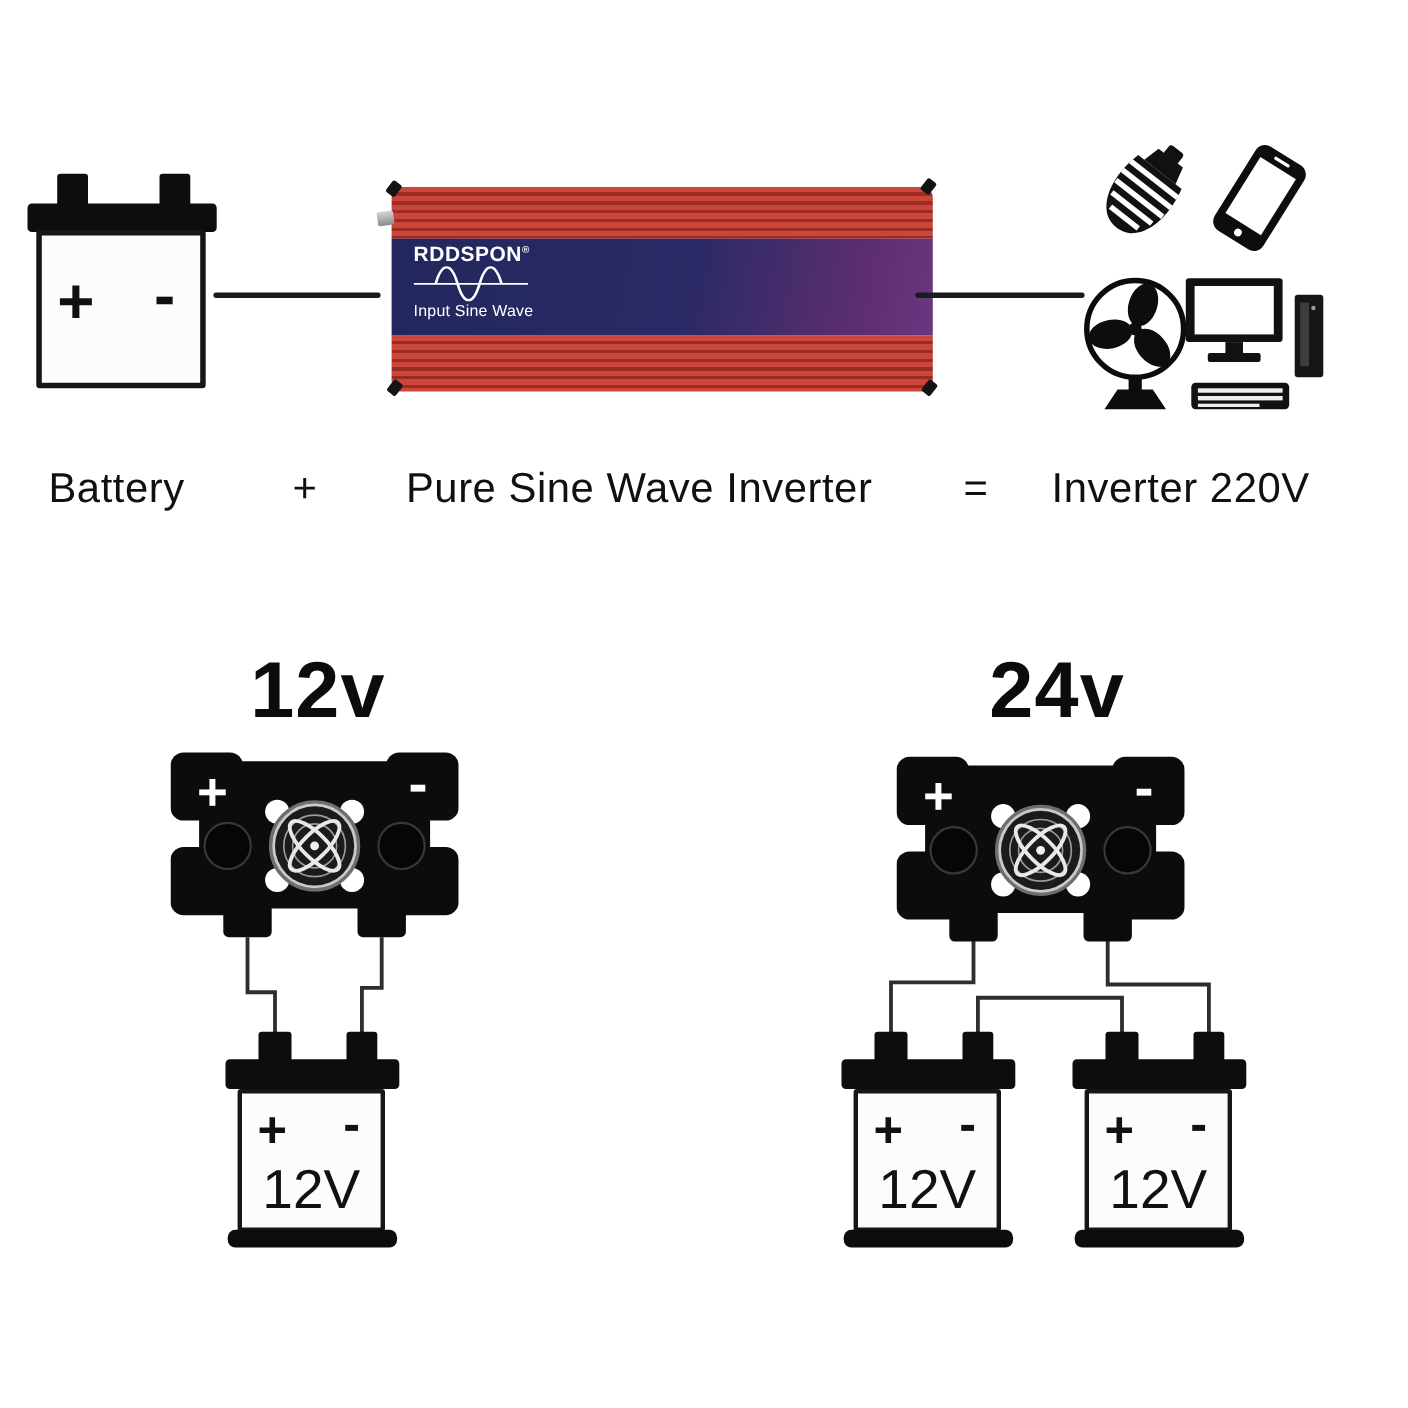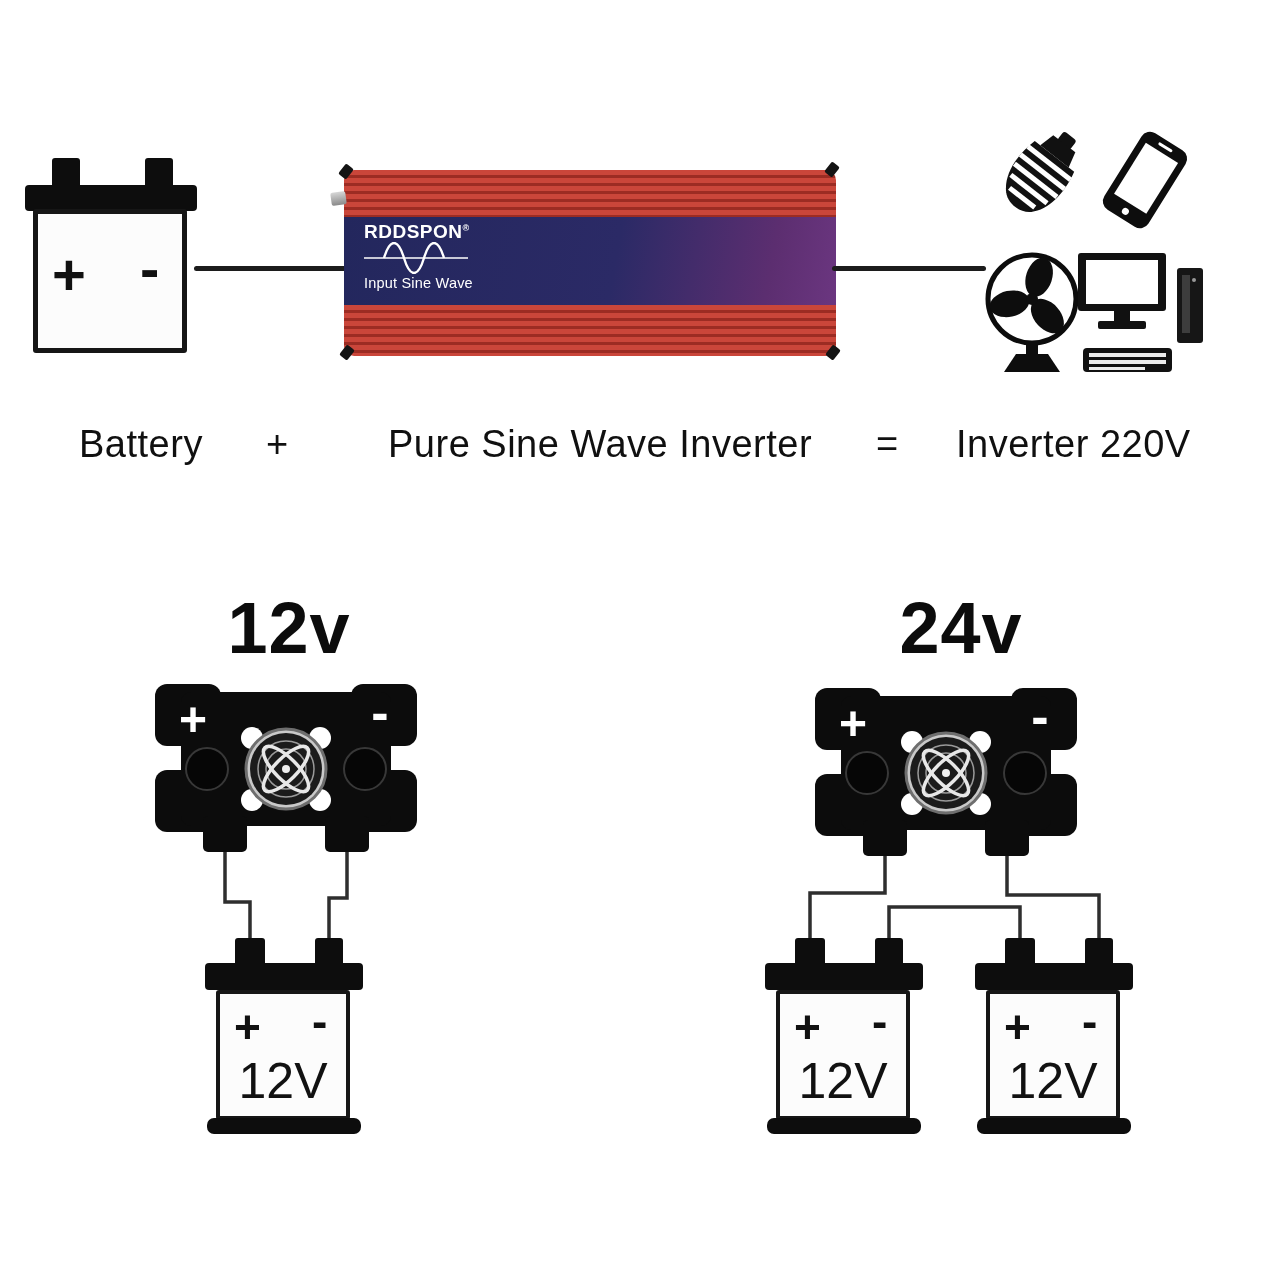--- a/index.html
+++ b/index.html
@@ -15,21 +15,21 @@
   .bat-top{position:absolute;background:#0d0d0d;border-radius:4px;}
   .bat-body{position:absolute;background:#fcfcfc;border:4px solid #161616;border-radius:3px;box-sizing:border-box;}
   .bat-bottom{position:absolute;background:#0d0d0d;border-radius:7px;}
   .bat-sign{position:absolute;font-weight:bold;color:#111;line-height:1;}
   .bat-voltage{position:absolute;width:100%;text-align:center;color:#111;line-height:1;}
 
   
   .wire-h{position:absolute;height:5px;background:#1c1c1c;border-radius:3px;}
 
   
-  .inverter-front{position:absolute;left:344px;top:170px;width:492px;height:186px;}
+  .inverter-front{position:absolute;left:356px;top:170px;width:492px;height:186px;}
   .fins{position:absolute;left:0;width:492px;
         background:repeating-linear-gradient(180deg,#ca463a 0px,#ca463a 5px,#9c2c23 5px,#9c2c23 8px);}
   .fins.top{top:0;height:47px;border-radius:10px 10px 0 0;}
   .fins.bottom{top:135px;height:51px;border-radius:0 0 10px 10px;}
   .label-band{position:absolute;left:0;top:47px;width:492px;height:88px;display:flex;
         background:linear-gradient(100deg,#23275d 0%,#2b2a66 55%,#5c2e70 86%,#6b3680 100%);}
   .screw-mark{position:absolute;width:10px;height:13px;background:#141414;transform:rotate(38deg);border-radius:2px;}
   .nub{position:absolute;left:-13px;top:22px;width:15px;height:13px;border-radius:2px;
         background:linear-gradient(180deg,#d6d6d6,#8a8a8a);transform:rotate(-8deg);}
   .brand-block{width:138px;box-sizing:border-box;padding:5px 0 0 20px;color:#fff;}
@@ -134,23 +134,23 @@
       <rect x="217" y="160" width="26" height="75" rx="3" fill="#161616"></rect>
       <rect x="222" y="167" width="8" height="58" fill="#3d3d3d"></rect>
       <circle cx="234" cy="172" r="2" fill="#999"></circle>
       <rect x="123" y="240" width="89" height="24" rx="4" fill="#111"></rect>
       <rect x="129" y="245" width="77" height="4" fill="#fff" opacity=".92"></rect>
       <rect x="129" y="252" width="77" height="4" fill="#fff" opacity=".92"></rect>
       <rect x="129" y="259" width="56" height="3" fill="#fff" opacity=".92"></rect>
     </g>
   </svg>
 
-  <span class="eq" style="left:44px;margin-left:35px;">Battery</span>
+  <span class="eq" style="left:44px;">Battery</span>
   <span class="eq" style="left:266px;">+</span>
-  <span class="eq" style="left:388px;">Pure Sine Wave Inverter</span>
+  <span class="eq" style="left:369px;">Pure Sine Wave Inverter</span>
   <span class="eq" style="left:876px;">=</span>
   <span class="eq" style="left:956px;">Inverter 220V</span>
 
   <div class="vtitle" style="left:158px;top:592px;">12v</div>
 
   <svg class="abs" style="left:200px;top:850px;" width="170" height="92" viewBox="0 0 170 92">
     <polyline points="25,2 25,52 50,52 50,90" fill="none" stroke="#2e2e2e" stroke-width="3.5"></polyline>
     <polyline points="147,2 147,48 129,48 129,90" fill="none" stroke="#2e2e2e" stroke-width="3.5"></polyline>
   </svg>
 

